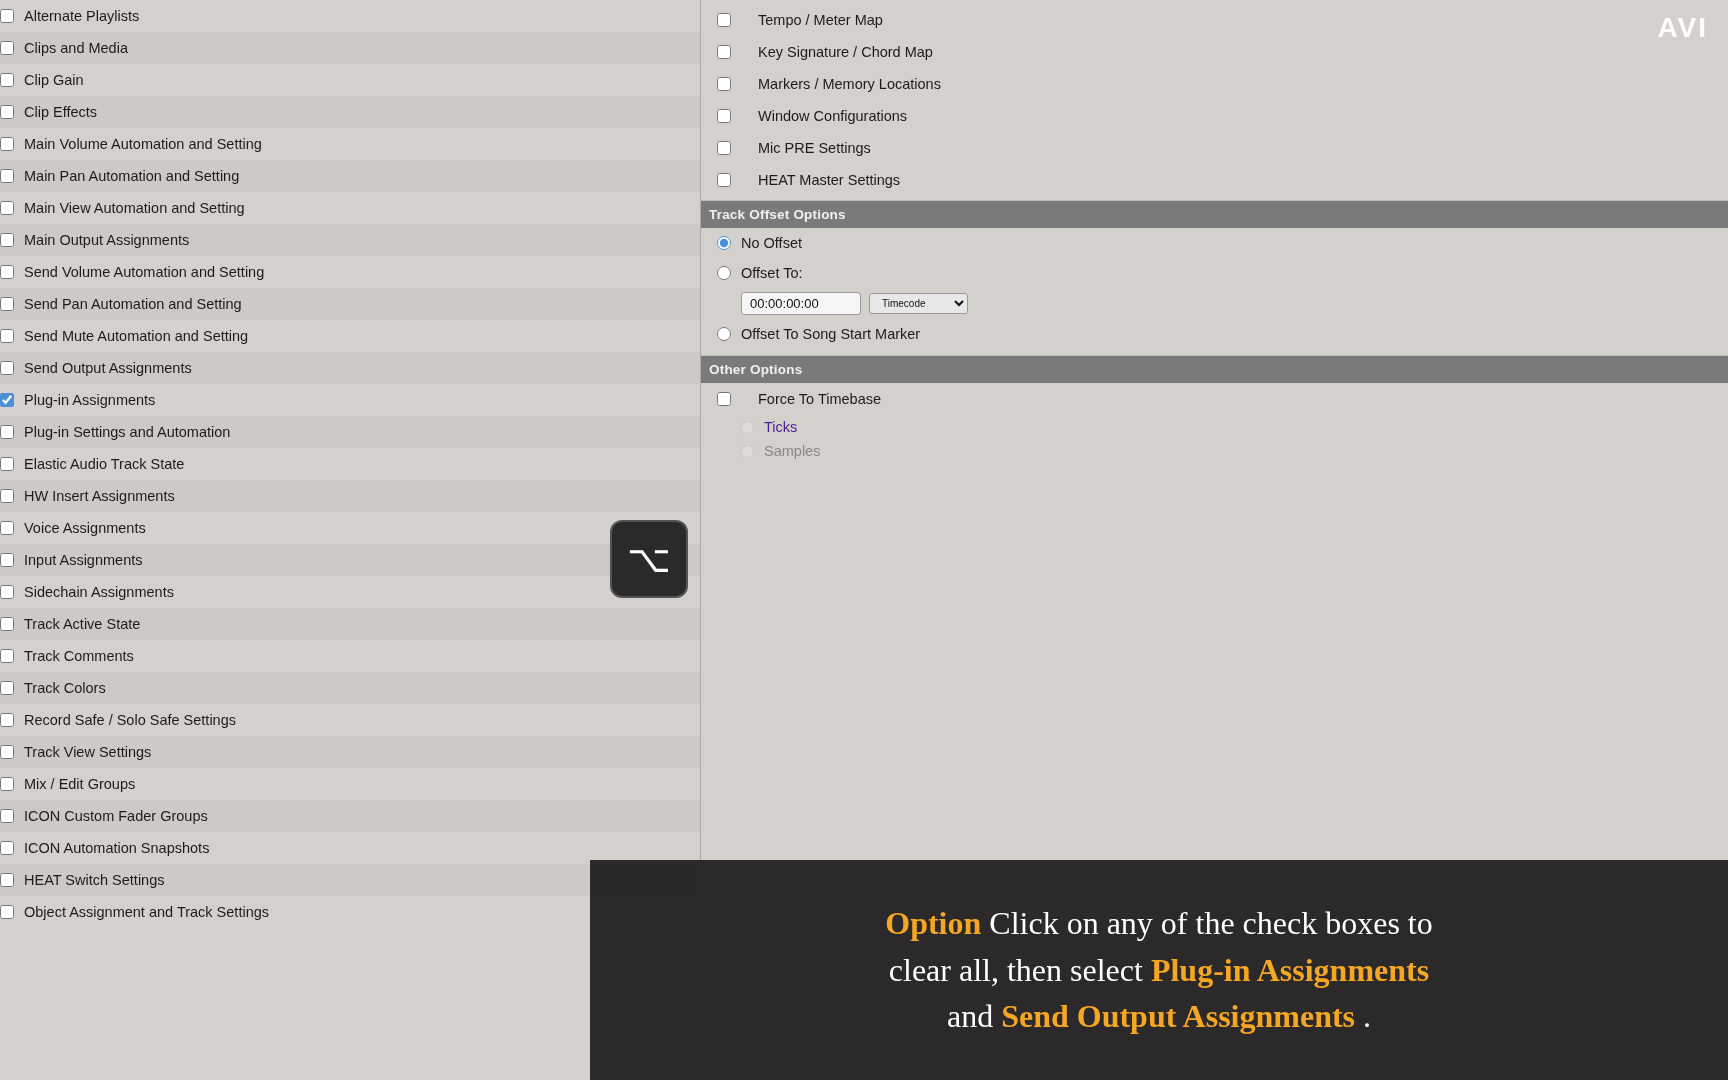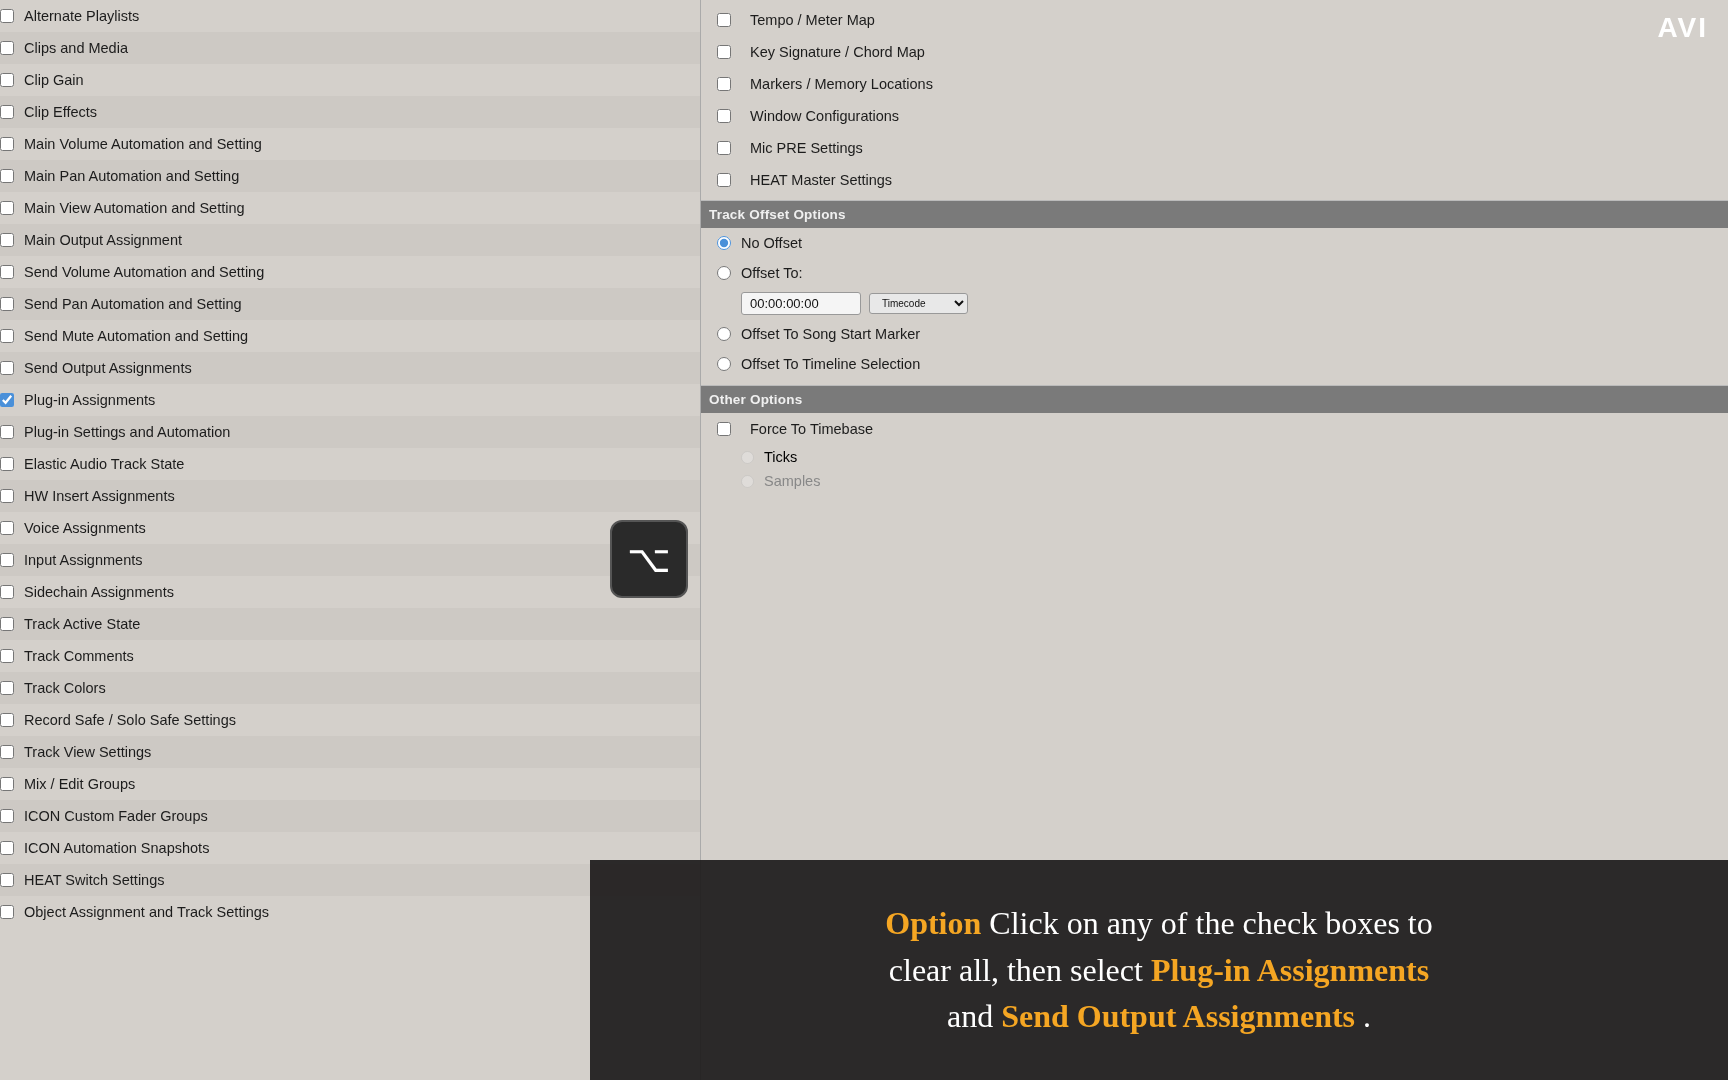--- a/index.html
+++ b/index.html
@@ -77,21 +77,21 @@
     .right-top {
       padding: 4px 0;
     }
 
     .right-checkbox-item {
       display: flex;
       align-items: center;
       padding: 6px 16px;
       font-size: 14.5px;
       color: #1a1a1a;
-      gap: 19px;
+      gap: 27px;
       min-height: 32px;
     }
 
     .right-checkbox-item input[type="checkbox"] {
       width: 14px;
       height: 14px;
       flex-shrink: 0;
     }
 
     
@@ -268,21 +268,21 @@
         <li class="checkbox-item">
           <input type="checkbox" style="">
           <span class="checkbox-label">Main Pan Automation and Setting</span>
         </li>
         <li class="checkbox-item">
           <input type="checkbox" style="">
           <span class="checkbox-label">Main View Automation and Setting</span>
         </li>
         <li class="checkbox-item">
           <input type="checkbox" style="">
-          <span class="checkbox-label">Main Output Assignment</span>
+          <span class="checkbox-label">Main Output Assignments</span>
         </li>
         <li class="checkbox-item">
           <input type="checkbox" style="">
           <span class="checkbox-label">Send Volume Automation and Setting</span>
         </li>
         <li class="checkbox-item">
           <input type="checkbox" style="">
           <span class="checkbox-label">Send Pan Automation and Setting</span>
         </li>
         <li class="checkbox-item">
@@ -415,37 +415,33 @@
         <option>Min:Secs</option>
         <option>Samples</option>
       </select>
     </div>
 
     <div class="radio-item">
       <input type="radio" name="track-offset" style="">
       <span class="checkbox-label">Offset To Song Start Marker</span>
     </div>
 
-    <div class="radio-item">
-      <input type="radio" name="track-offset" style="">
-      <span class="checkbox-label">Offset To Timeline Selection</span>
-    </div>
 
     <hr class="divider-line" style="margin-top:6px;">
 
     <div class="section-header" id="other-options-header">Other Options</div>
 
     <div class="right-checkbox-item">
       <input type="checkbox" style="">
       <span class="checkbox-label">Force To Timebase</span>
     </div>
 
     <div class="sub-radio-item">
       <input type="radio" name="timebase" disabled="" style="">
-      <span class="checkbox-label" style="color:#000000;">Ticks</span>
+      <span class="checkbox-label" style="color:#4c1d95;">Ticks</span>
     </div>
 
     <div class="sub-radio-item">
       <input type="radio" name="timebase" disabled="" style="">
       <span class="checkbox-label" style="color:#888;">Samples</span>
     </div>
 
   </div>
 
   <div class="keyboard-overlay">

